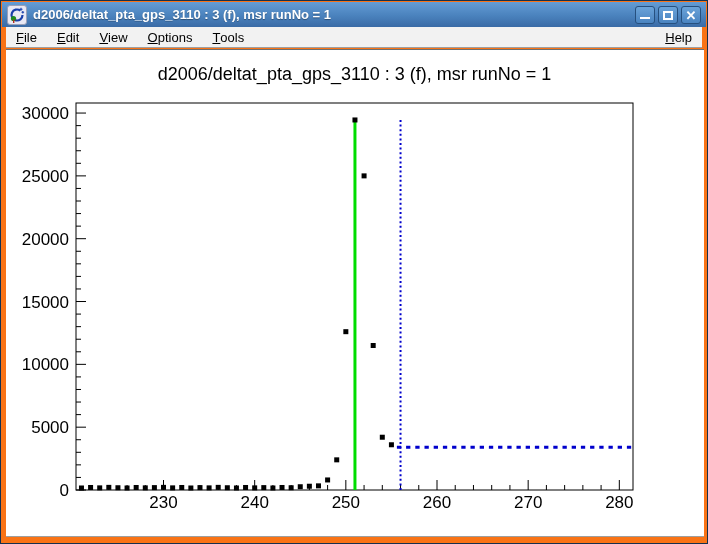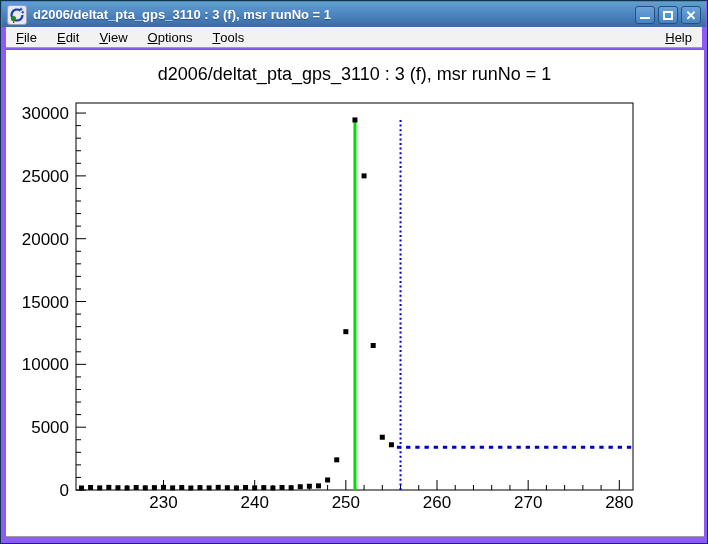--- a/index.html
+++ b/index.html
@@ -1,19 +1,19 @@
 <!DOCTYPE html>
 <html><head>
 <meta charset="utf-8">
 <style>
   * { margin:0; padding:0; box-sizing:border-box; }
   html,body { width:708px; height:544px; font-family:"Liberation Sans", sans-serif; }
   #window {
     position:absolute; left:0; top:0; width:708px; height:544px;
-    background:#8b5cf6; border:1px solid #15304e;
+    background:#f97316; border:1px solid #15304e;
   }
   
   #titlebar {
     position:absolute; left:1px; top:1px; right:1px; height:25px;
     background:linear-gradient(#639bd4, #4largely 0); 
   }
   #titlebar { background:linear-gradient(#649cd5 0%, #4a82bd 55%, #3a6ba6 100%); display:flex; align-items:center; }
   #app-icon {
     width:20px; height:20px; margin-left:5px; flex:0 0 auto;
     background:#e8e8f4; border:1px solid #9aa0b8; border-radius:3px;

